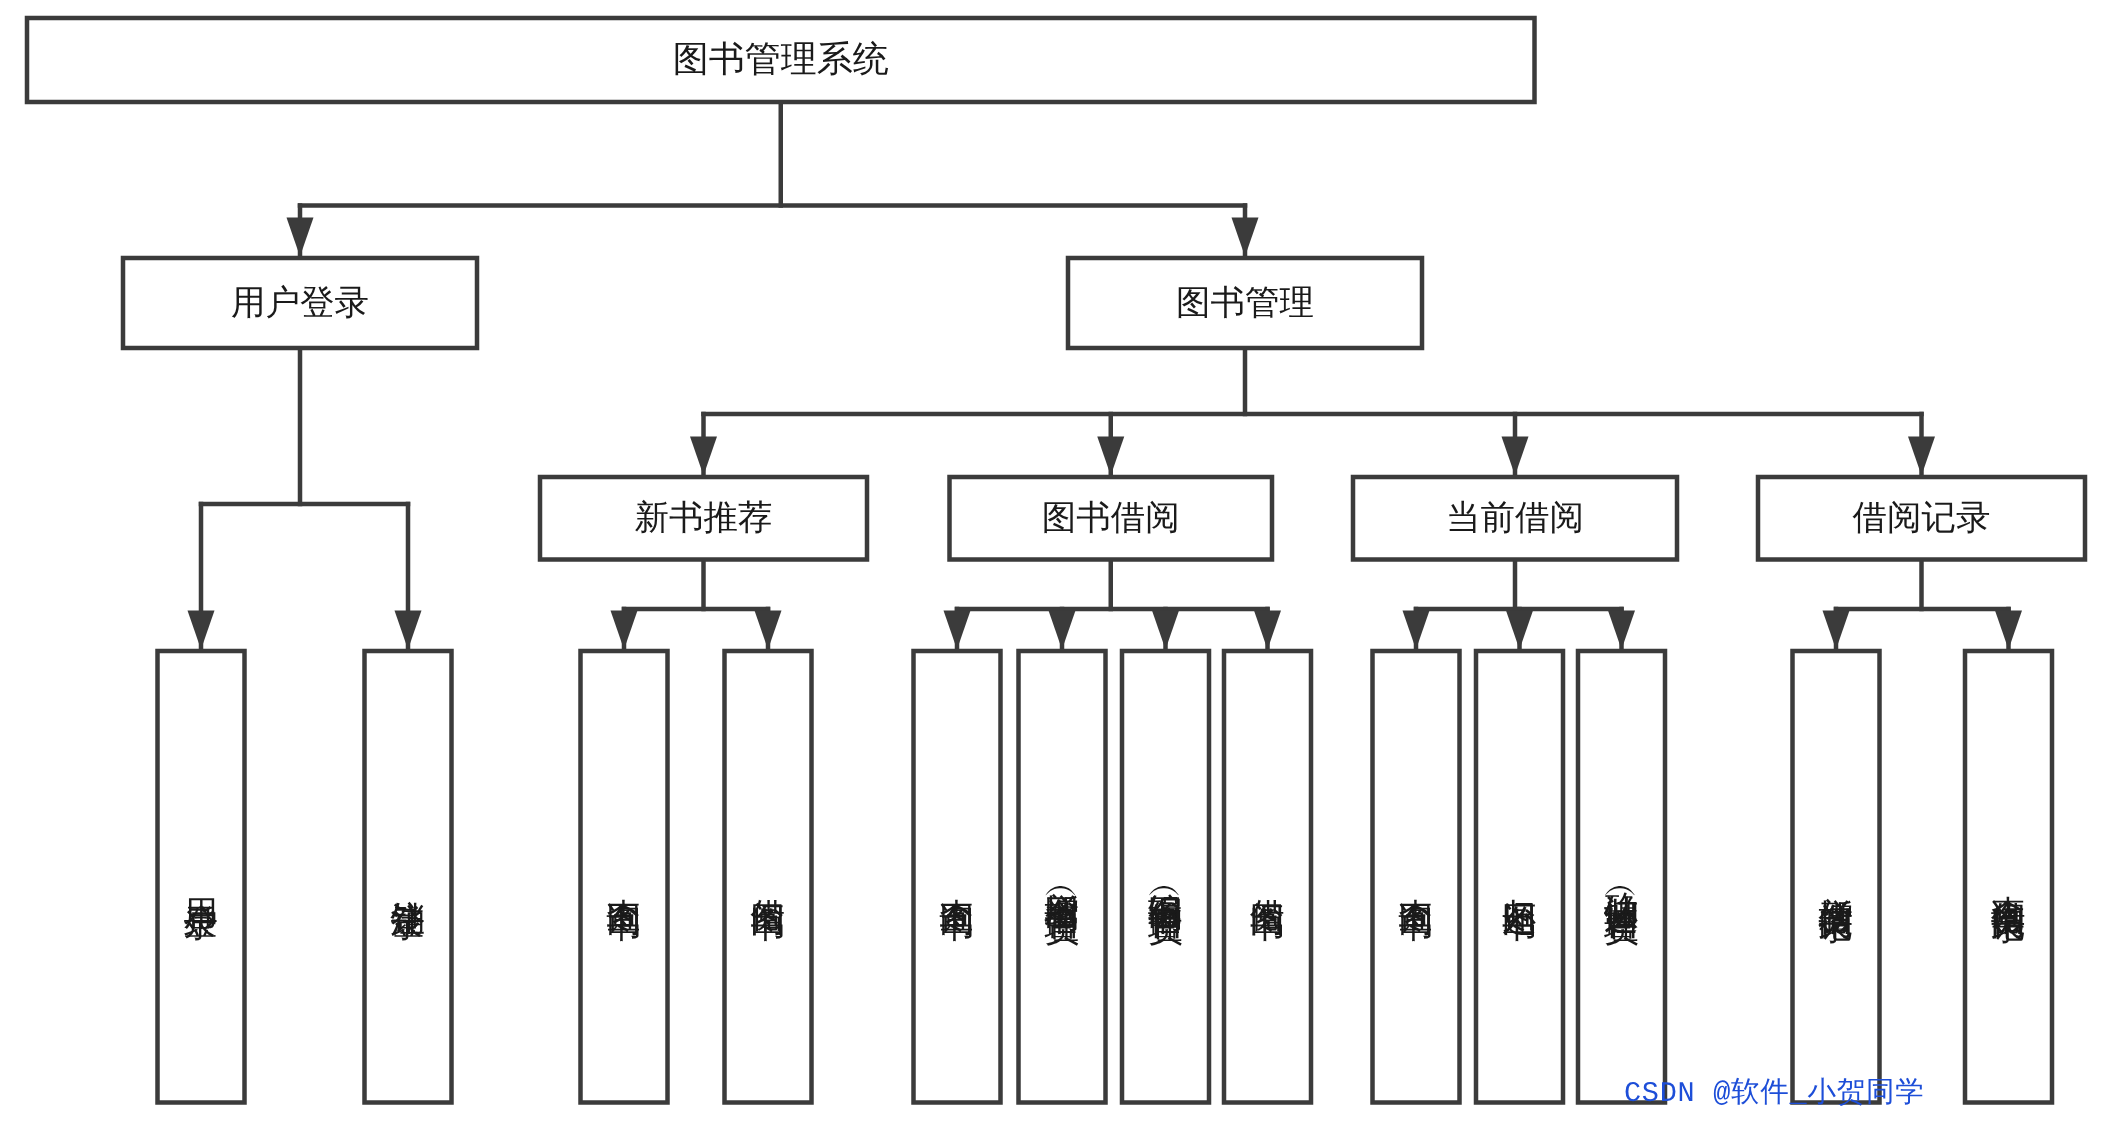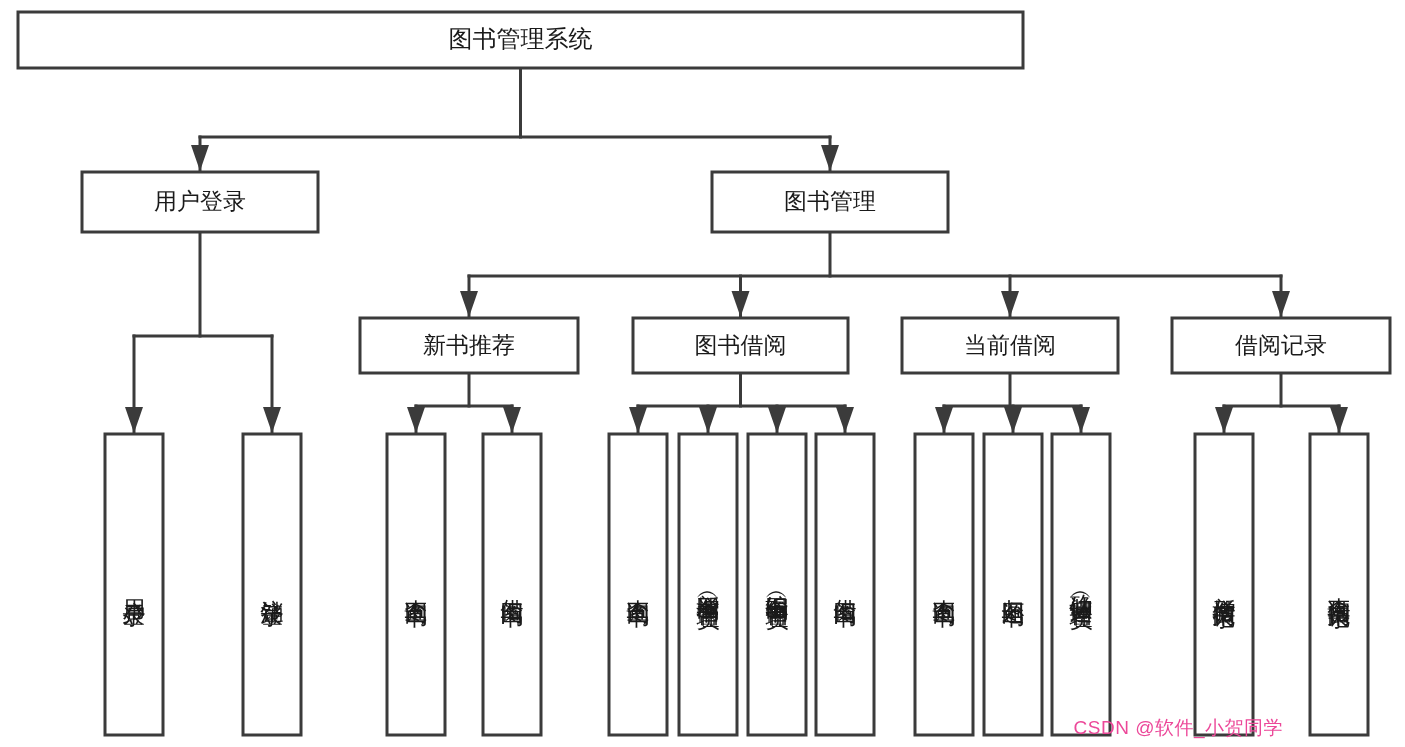--- a/index.html
+++ b/index.html
@@ -70,23 +70,23 @@
     font-size: 23px;
     line-height: 1.08;
     letter-spacing: 2px;
     color: #1a1a1a;
     white-space: nowrap;
   }
   .watermark {
     position: absolute;
     right: 12px;
     bottom: 6px;
-    font-family: Liberation Sans, sans-serif;
+    font-family: Liberation Mono, monospace;
     font-size: 19px;
-    color: #ec4899;
+    color: #1d4ed8;
     letter-spacing: 0.5px;
     white-space: nowrap;
     user-select: none;
   }
 </style>
 </head>
 <body>
 
 <div id="diagram-root">
 

